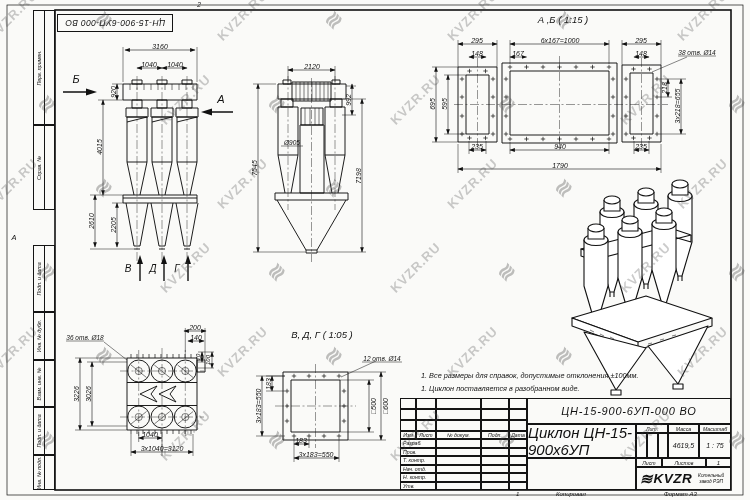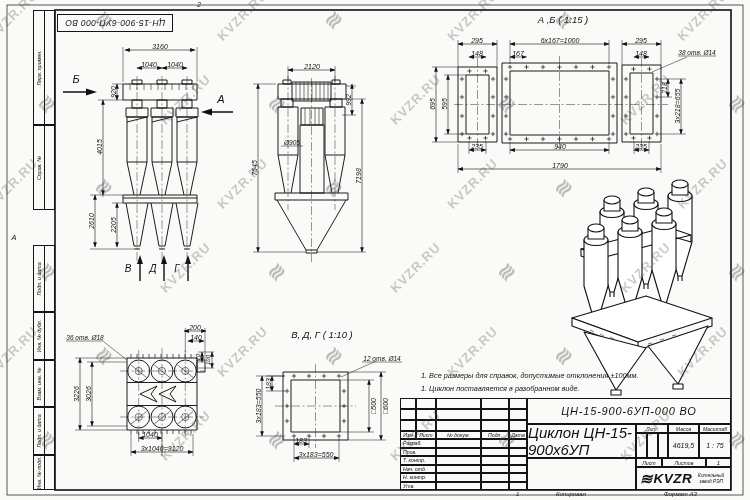--- a/index.html
+++ b/index.html
@@ -247,21 +247,21 @@
       <span class="label" style="left: 560px; top: 165px; font-size: 7px; transform: translate(-50%, -50%) rotate(0deg);">1790</span>
       <span class="label" style="left: 85px; top: 337px; font-size: 6.5px; transform: translate(-50%, -50%) rotate(0deg);">36 отв. Ø18</span>
       <span class="label" style="left: 195px; top: 327px; font-size: 7px; transform: translate(-50%, -50%) rotate(0deg);">200</span>
       <span class="label" style="left: 196px; top: 337px; font-size: 7px; transform: translate(-50%, -50%) rotate(0deg);">140</span>
       <span class="label" style="left: 198px; top: 357px; font-size: 6px; transform: translate(-50%, -50%) rotate(-90deg);">70</span>
       <span class="label" style="left: 208px; top: 360px; font-size: 6px; transform: translate(-50%, -50%) rotate(-90deg);">100</span>
       <span class="label" style="left: 76px; top: 394px; font-size: 7px; transform: translate(-50%, -50%) rotate(-90deg);">3226</span>
       <span class="label" style="left: 88px; top: 394px; font-size: 7px; transform: translate(-50%, -50%) rotate(-90deg);">3026</span>
       <span class="label" style="left: 150px; top: 434px; font-size: 7px; transform: translate(-50%, -50%) rotate(0deg);">1040</span>
       <span class="label" style="left: 162px; top: 448px; font-size: 7px; transform: translate(-50%, -50%) rotate(0deg);">3x1040=3120</span>
-      <span class="label" style="left: 322px; top: 334px; font-size: 9.5px; transform: translate(-50%, -50%) rotate(0deg);">В, Д, Г ( 1:10 )</span>
+      <span class="label" style="left: 322px; top: 334px; font-size: 9.5px; transform: translate(-50%, -50%) rotate(0deg);">В, Д, Г ( 1:05 )</span>
       <span class="label" style="left: 382px; top: 358px; font-size: 6.5px; transform: translate(-50%, -50%) rotate(0deg);">12 отв. Ø14</span>
       <span class="label" style="left: 268px; top: 384px; font-size: 7px; transform: translate(-50%, -50%) rotate(-90deg);">183</span>
       <span class="label" style="left: 258px; top: 406px; font-size: 7px; transform: translate(-50%, -50%) rotate(-90deg);">3x183=550</span>
       <span class="label" style="left: 373px; top: 406px; font-size: 7px; transform: translate(-50%, -50%) rotate(-90deg);">□500</span>
       <span class="label" style="left: 385px; top: 406px; font-size: 7px; transform: translate(-50%, -50%) rotate(-90deg);">□600</span>
       <span class="label" style="left: 301px; top: 440px; font-size: 7px; transform: translate(-50%, -50%) rotate(0deg);">183</span>
       <span class="label" style="left: 316px; top: 454px; font-size: 7px; transform: translate(-50%, -50%) rotate(0deg);">3x183=550</span>
     </div>
 
 <div id="topdes">

